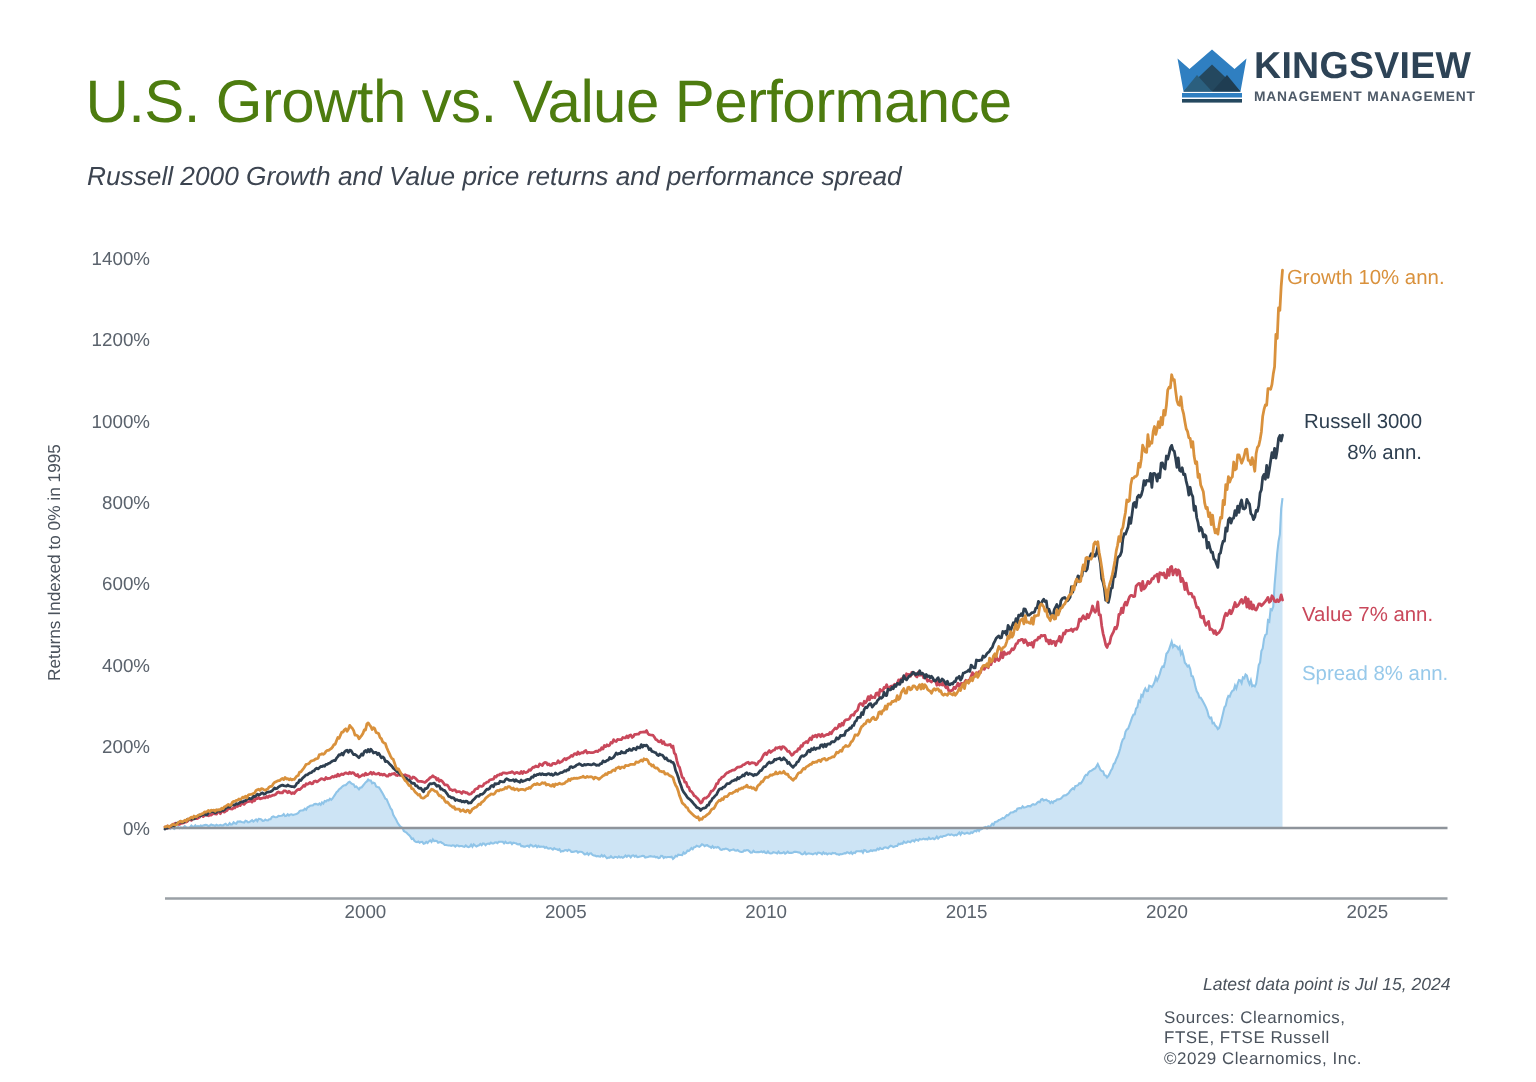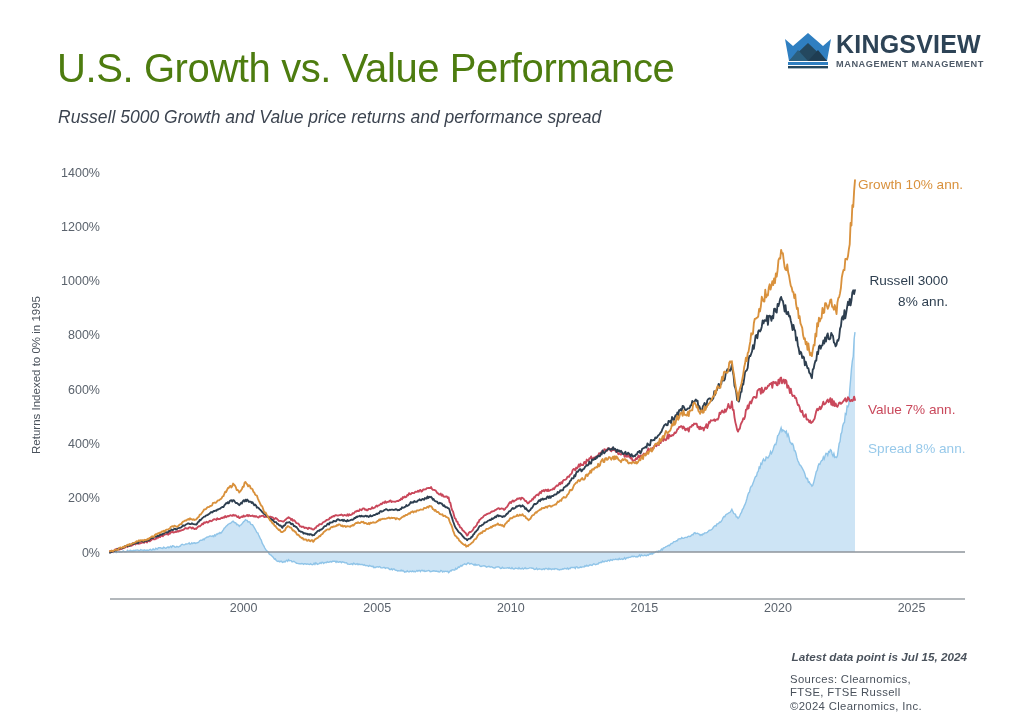--- a/index.html
+++ b/index.html
@@ -111,46 +111,46 @@
   .series-label.anchor-start { text-anchor: start; }
   .series-label.anchor-end { text-anchor: end; }
 
   
   #latest-data-note {
     position: absolute;
     right: 57px;
     top: 650px;
     font-size: 11.7px;
     font-style: italic;
-    font-weight: bold;
+    font-weight: normal;
     color: #4a525c;
     white-space: nowrap;
     text-align: right;
   }
   #sources-note {
     position: absolute;
     left: 776px;
     top: 673px;
     font-size: 11.3px;
     line-height: 13.4px;
     color: #4a525c;
     letter-spacing: 0.35px;
     white-space: nowrap;
   }
-  #sources-note .src-line { display: block; margin-left: 14px; }
+  #sources-note .src-line { display: block; }
 </style>
 </head>
 <body>
 
 <div id="header-block">
 
   <div id="chart-title">U.S. Growth vs. Value Performance</div>
 
   <div id="chart-subtitle">
-    <span class="sub-line">Russell 5000 Growth and Value price returns and performance spread</span>
+    <span class="sub-line">Russell 2000 Growth and Value price returns and performance spread</span>
   </div>
 
   <div id="brand-logo">
     <div id="logo-mark">
       <svg width="48" height="40" viewBox="0 0 48 40" xmlns="http://www.w3.org/2000/svg">
         <polygon points="1,9 9,16 24,3 39,16 47,9 43,31 5,31" fill="#2f7fc1"></polygon>
         <polygon points="5,31 24,13 43,31" fill="#24485f"></polygon>
         <polygon points="5,31 14,20 24,31" fill="#2b5f7e"></polygon>
         <polygon points="24,31 34,20 43,31" fill="#1f3d52"></polygon>
         <rect x="4" y="32" width="40" height="3" fill="#2f7fc1"></rect>
@@ -208,14 +208,14 @@
       </g>
     <text id="y-axis-title-text" x="40" y="375" transform="rotate(-90 40 375)">Returns Indexed to 0% in 1995</text>
   </svg>
 </div>
 
 <div id="latest-data-note">Latest data point is Jul 15, 2024</div>
 
 <div id="sources-note">
   <span class="src-line">Sources: Clearnomics,</span>
   <span class="src-line">FTSE, FTSE Russell</span>
-  <span class="src-line">©2024 Clearnomics, Inc.</span>
+  <span class="src-line">©2029 Clearnomics, Inc.</span>
 </div>
 
 </body></html>

